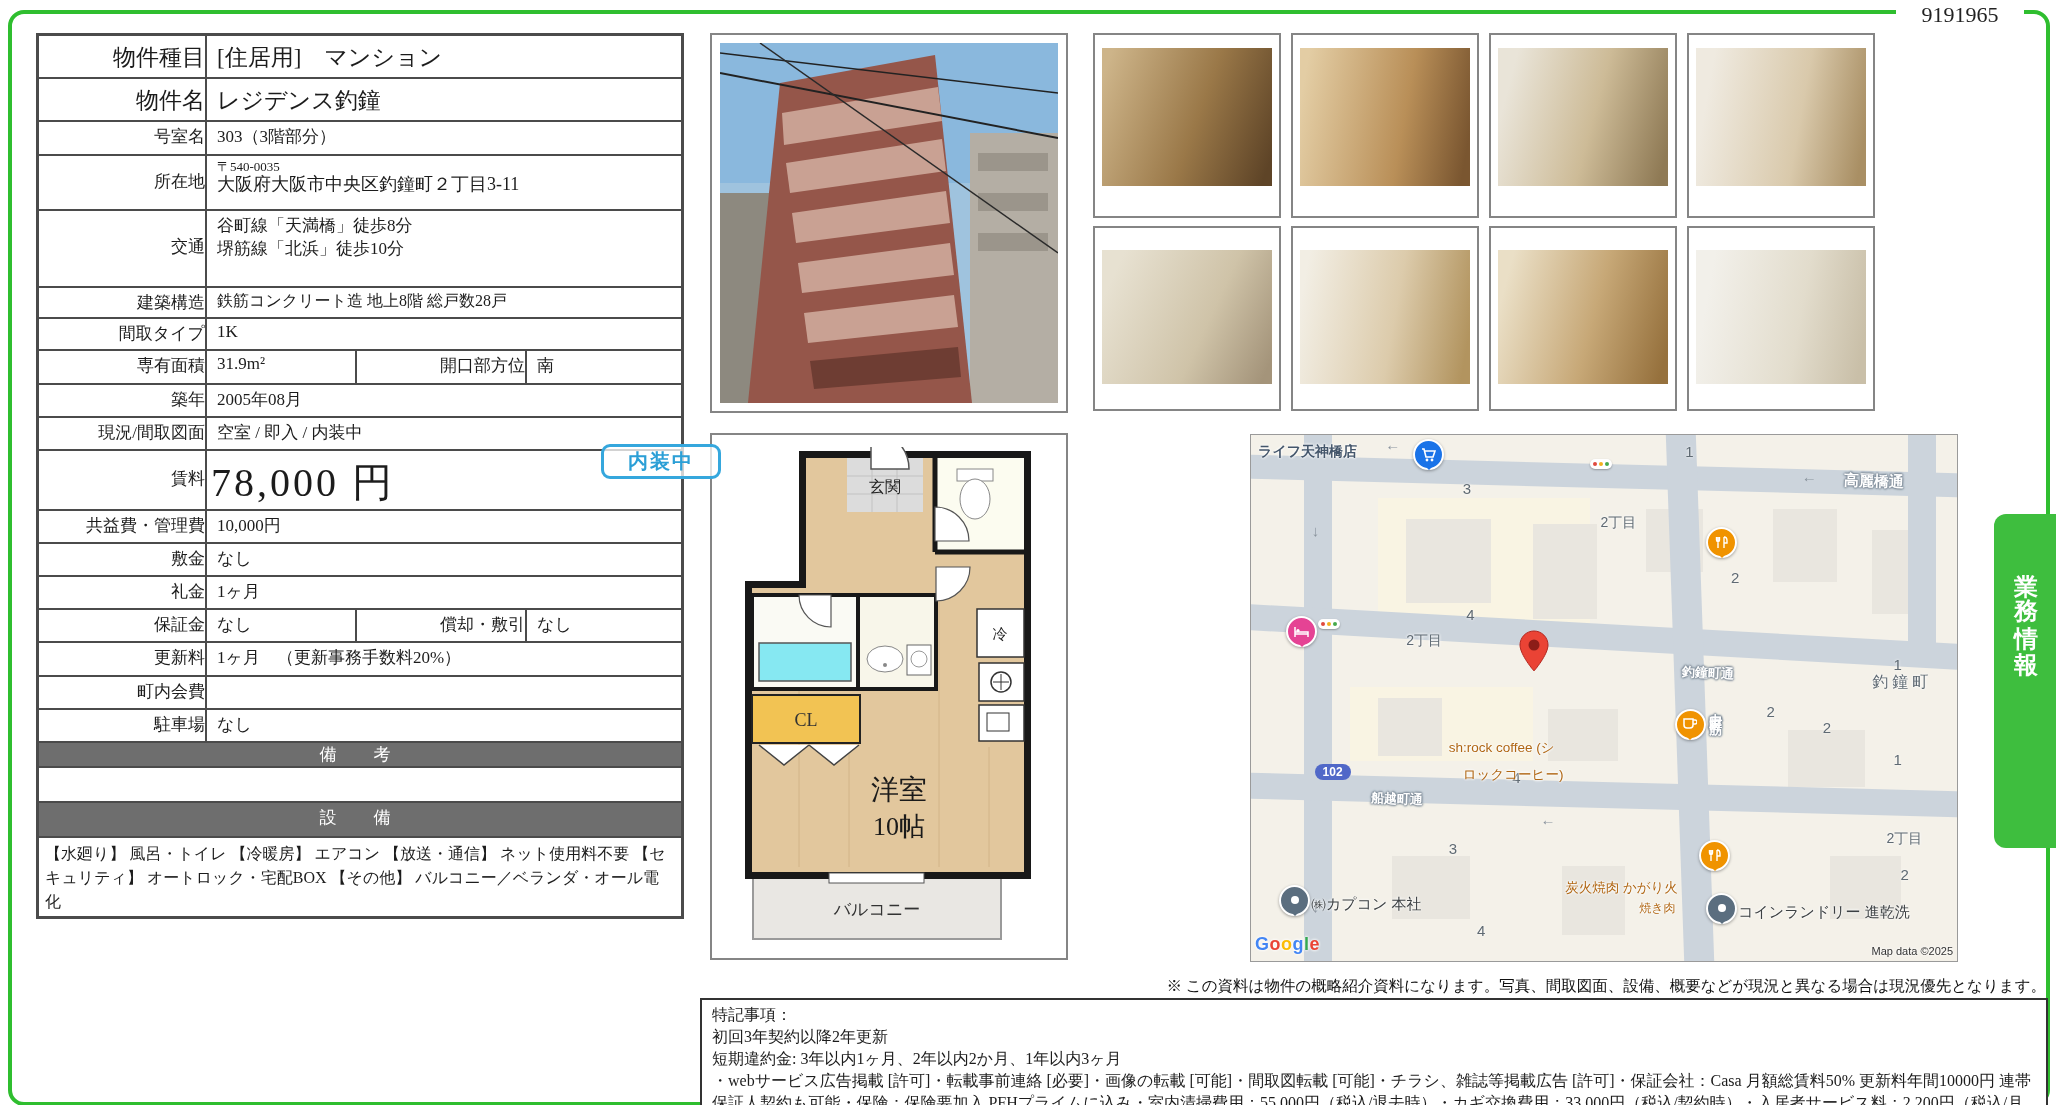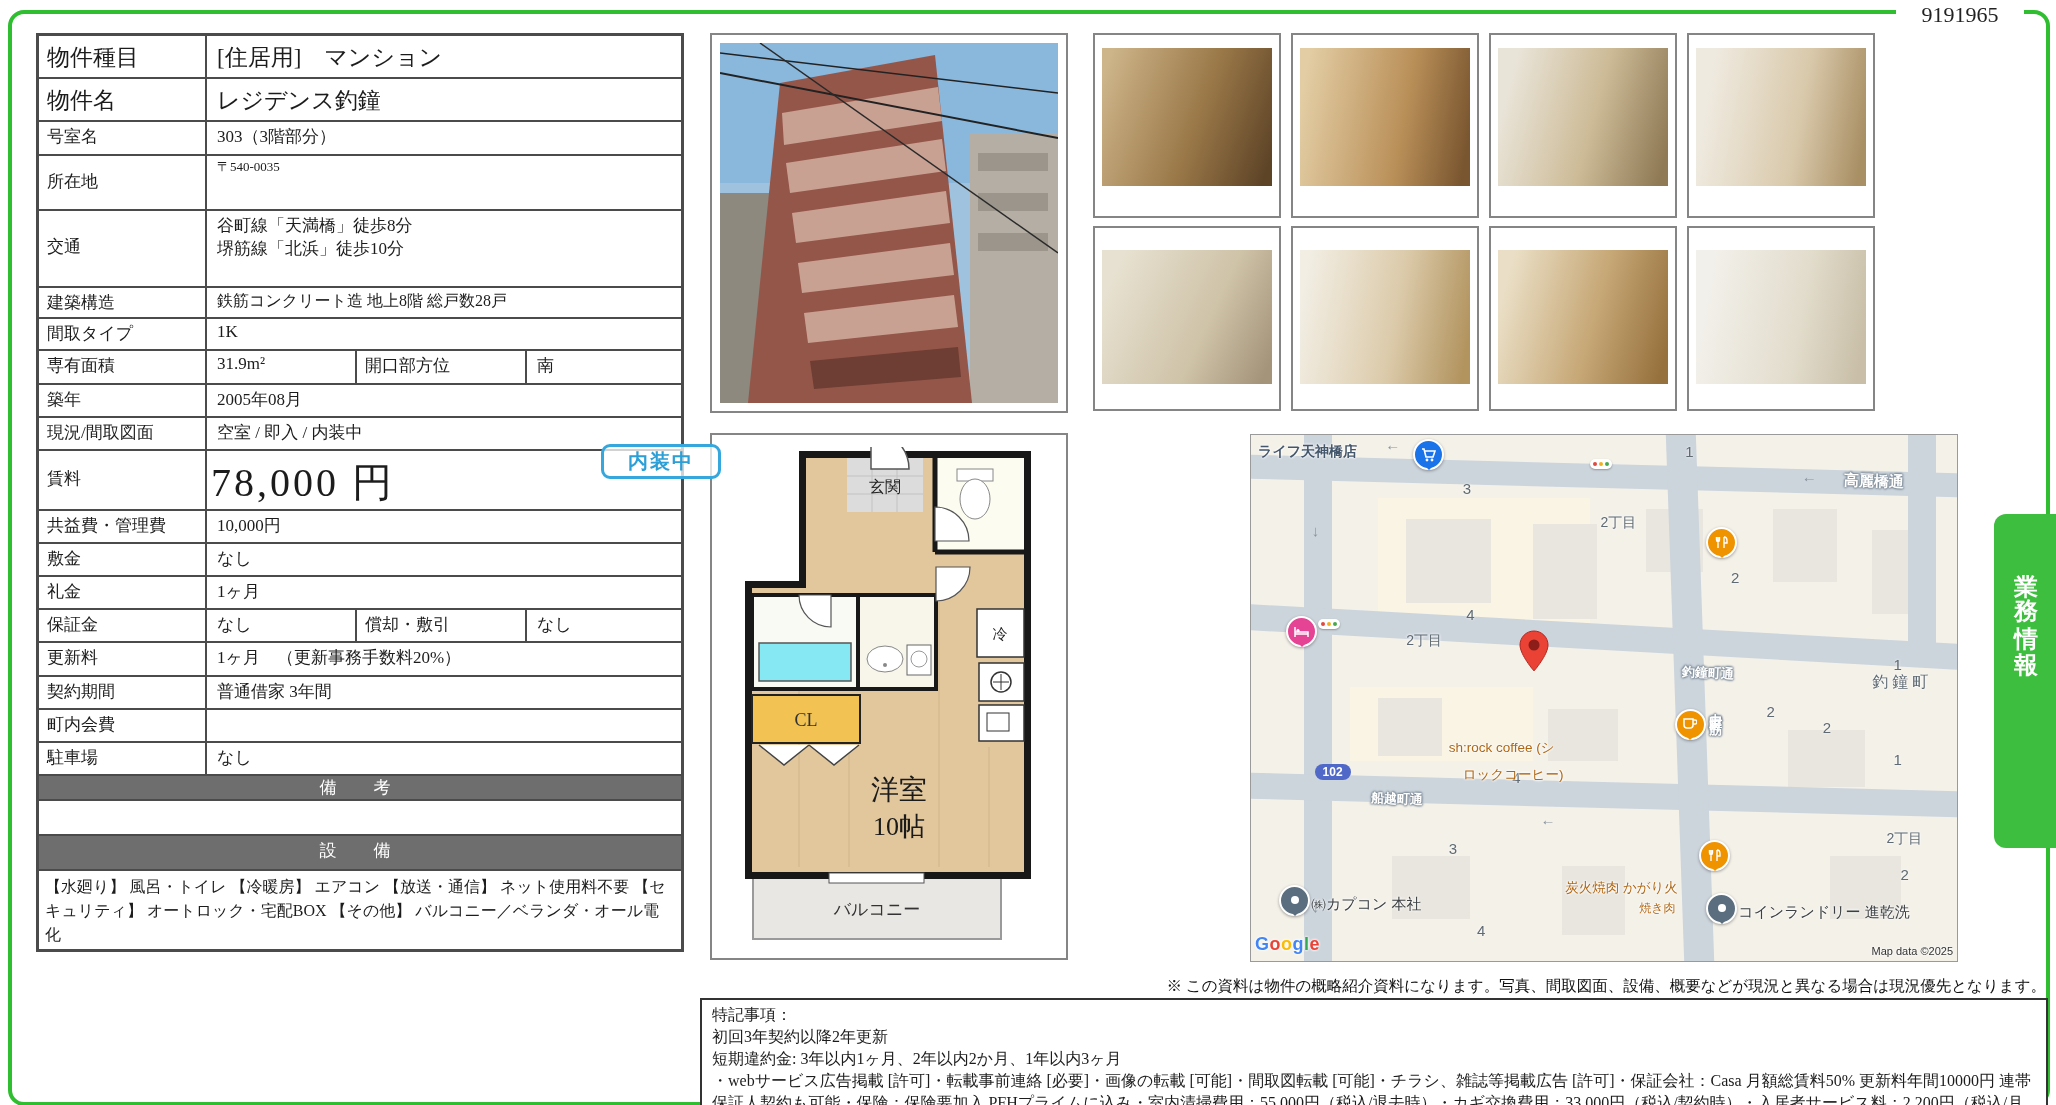--- a/index.html
+++ b/index.html
@@ -10,21 +10,21 @@
          border:4px solid #2fbe2f;border-radius:16px;z-index:1;}
   #docid-patch{position:absolute;left:1896px;top:0;width:128px;height:30px;background:#fff;z-index:2;
                display:flex;align-items:center;justify-content:center;}
   #docid{font-size:22px;color:#222;}
   
   #ptable{position:absolute;left:36px;top:33px;width:648px;border:3px solid #4b4b4b;
           background:#fff;z-index:3;box-sizing:border-box;}
   .trow{display:flex;border-bottom:2px solid #4b4b4b;box-sizing:border-box;}
   .trow:last-child{border-bottom:none;}
   .tl{width:168px;flex:none;border-right:2px solid #4b4b4b;padding:3px 0 0 8px;
-      font-size:17px;box-sizing:border-box;}
+      font-size:17px;box-sizing:border-box;text-align:right;}
   .tv{flex:1;padding:3px 0 0 10px;font-size:17px;box-sizing:border-box;position:relative;}
   .big{font-size:23px;padding-top:6px;}
   .sep{border-left:none;}
   .postal{font-size:13px;line-height:1.1;margin-top:1px;}
   .addr{font-size:18px;line-height:1.2;}
   .rent{font-size:40px;letter-spacing:3px;padding-top:4px;padding-left:4px;}
   .thead{background:#6e6e6e;color:#fff;text-align:center;font-size:17px;
          letter-spacing:10px;border-bottom:2px solid #4b4b4b;box-sizing:border-box;}
   .equip{font-size:16px;line-height:1.5;padding:4px 6px;box-sizing:border-box;}
   #interior-badge{position:absolute;left:601px;top:444px;z-index:4;background:rgba(255,255,255,.75);
@@ -116,20 +116,21 @@
       <div class="tv big">レジデンス釣鐘</div>
     </div>
     <div class="trow" style="height:34px">
       <div class="tl">号室名</div>
       <div class="tv">303（3階部分）</div>
     </div>
     <div class="trow" style="height:55px">
       <div class="tl" style="padding-top:14px">所在地</div>
       <div class="tv">
         <div class="postal">〒540-0035</div>
+        <div class="addr">大阪府大阪市中央区釣鐘町２丁目3-11</div>
       </div>
     </div>
     <div class="trow" style="height:77px">
       <div class="tl" style="padding-top:24px">交通</div>
       <div class="tv">
         <div>谷町線「天満橋」徒歩8分</div>
         <div>堺筋線「北浜」徒歩10分</div>
       </div>
     </div>
     <div class="trow" style="height:31px">
@@ -172,24 +173,20 @@
     </div>
     <div class="trow" style="height:33px">
       <div class="tl">保証金</div>
       <div class="tv" style="width:150px;flex:none;border-right:2px solid #4b4b4b">なし</div>
       <div class="tl sep" style="width:170px">償却・敷引</div>
       <div class="tv">なし</div>
     </div>
     <div class="trow" style="height:34px">
       <div class="tl">更新料</div>
       <div class="tv">1ヶ月　（更新事務手数料20%）</div>
-    </div>
-    <div class="trow" style="height:33px">
-      <div class="tl">契約期間</div>
-      <div class="tv">普通借家 3年間</div>
     </div>
     <div class="trow" style="height:33px">
       <div class="tl">町内会費</div>
       <div class="tv"></div>
     </div>
     <div class="trow" style="height:33px">
       <div class="tl">駐車場</div>
       <div class="tv">なし</div>
     </div>
     <div class="thead" style="height:25px">備　考</div>

